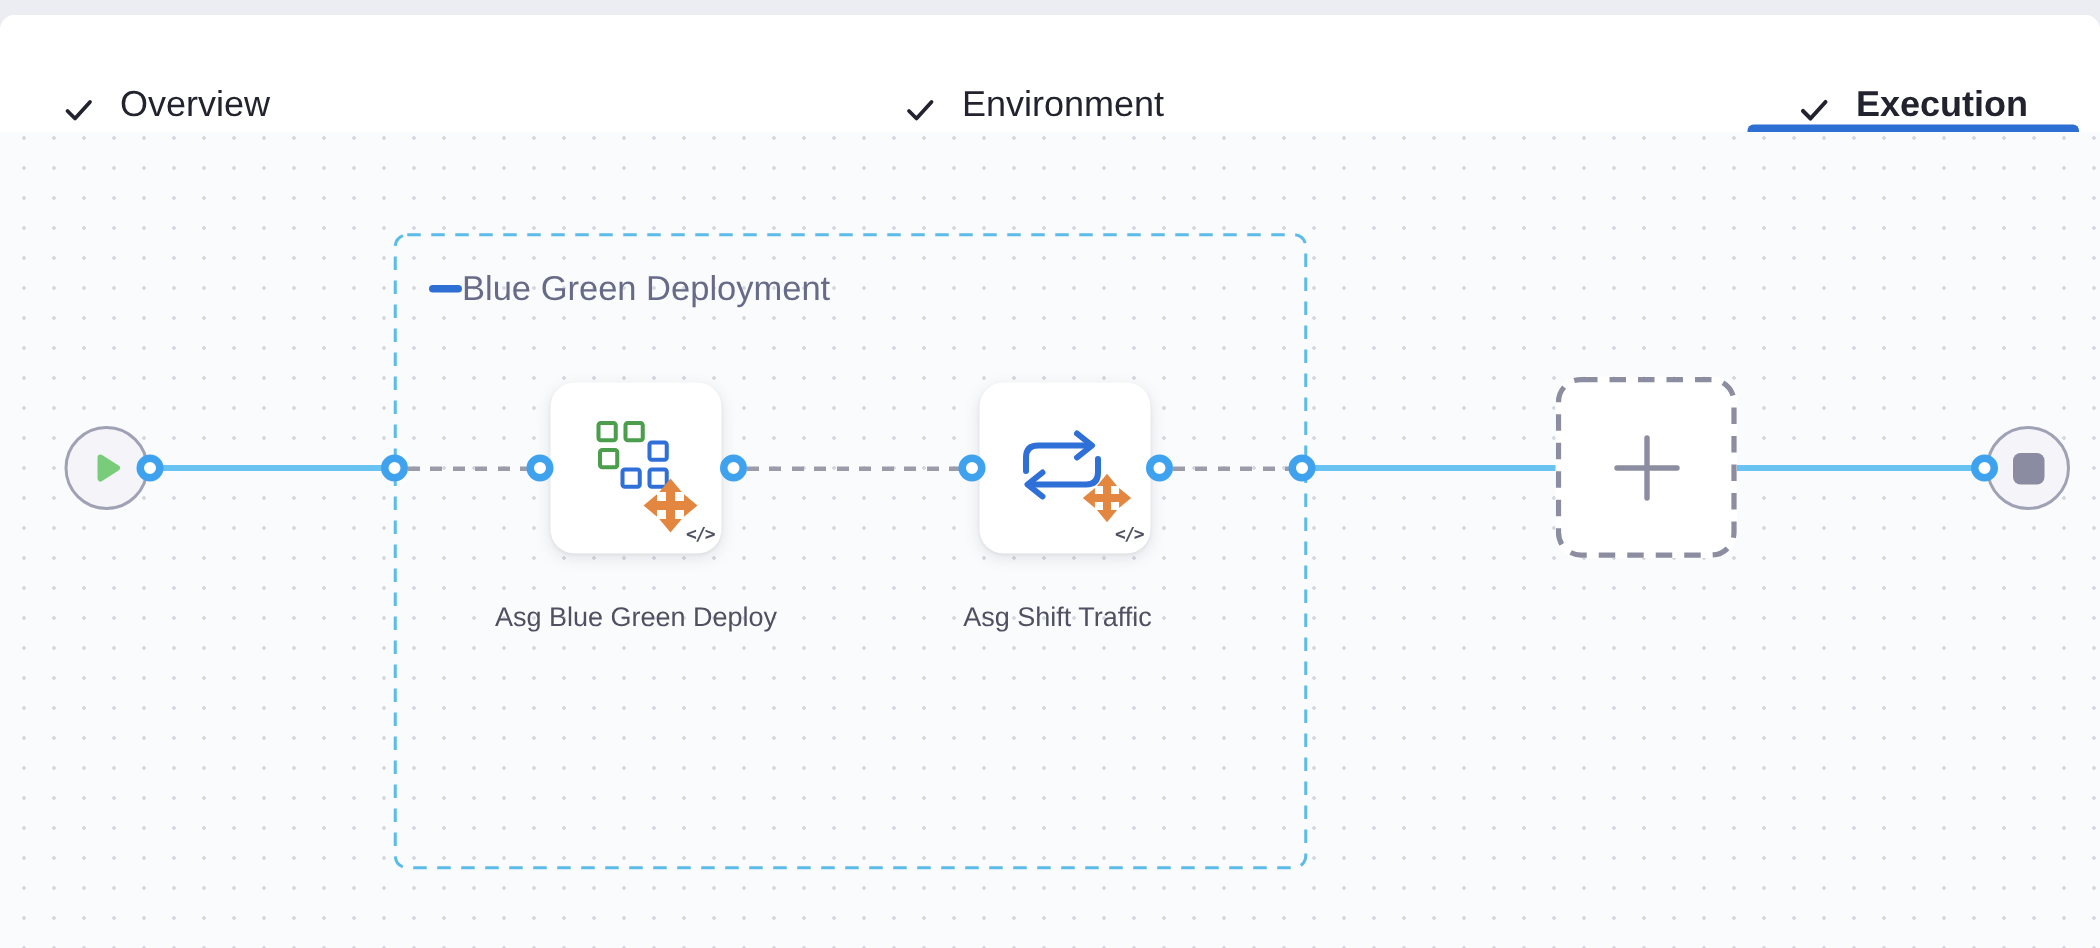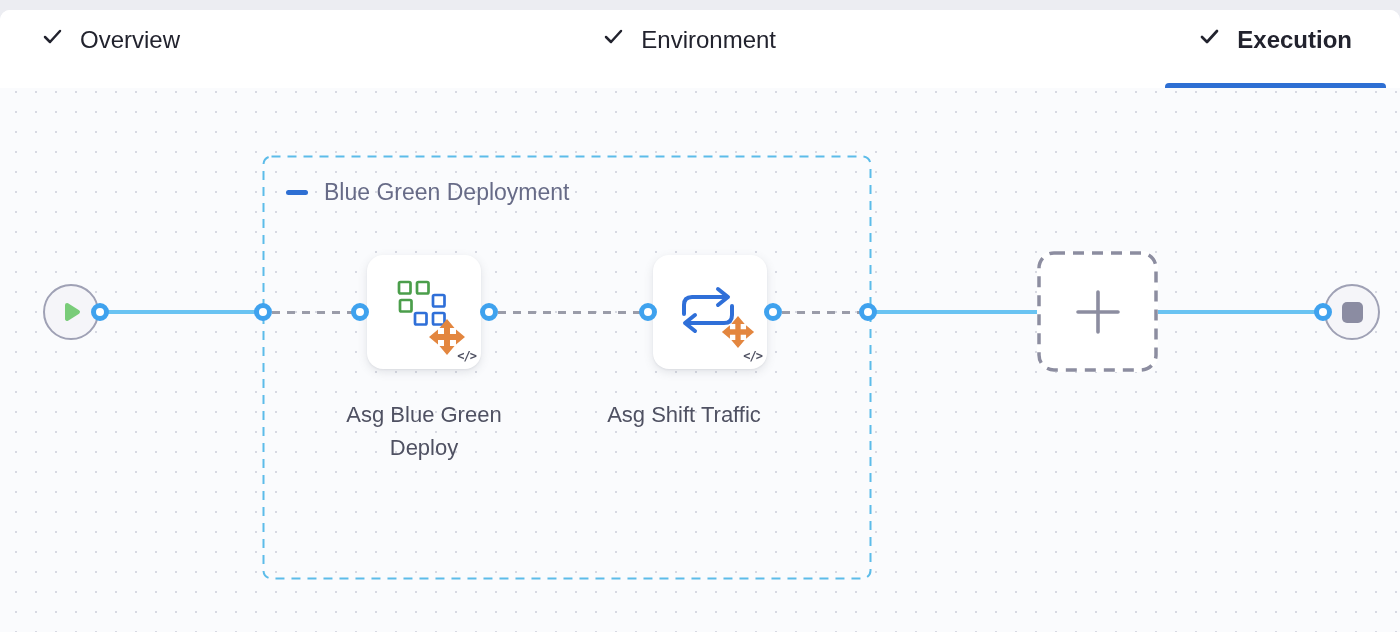--- a/index.html
+++ b/index.html
@@ -6,22 +6,22 @@
   html,body { width:1400px; height:632px; overflow:hidden; }
   body { background:#ecedf2; font-family:"Liberation Sans","DejaVu Sans",sans-serif; }
 
   .card { position:absolute; top:10px; left:0; width:1400px; height:622px;
           background:#fff; border-radius:10px 10px 0 0; overflow:hidden; }
 
   
   .tabbar { position:relative; height:78px; background:#fff;
             display:flex; justify-content:space-between; align-items:stretch;
             padding:0 14px 0 8px; }
-  .tab { position:relative; display:flex; align-items:flex-start; gap:17px;
-         padding:16px 34px; cursor:pointer; color:#22232e; font-size:24px; font-weight:500; }
+  .tab { position:relative; display:flex; align-items:flex-end; gap:17px;
+         padding:4px 34px; cursor:pointer; color:#22232e; font-size:24px; font-weight:500; }
   .tab.active { font-weight:700; }
   .tab.active::after { content:""; position:absolute; left:0; right:0; bottom:0;
          height:5px; background:#2e6fd3; border-radius:4px 4px 0 0; }
   .check-icon { display:inline-flex; }
 
   
   .canvas { position:relative; width:1400px; height:544px; background:#fafbfd;
             background-image:radial-gradient(circle,#d7d9e2 1.15px,transparent 1.3px);
             background-size:20px 20px; background-position:6px 14px; overflow:hidden; }
 
@@ -37,24 +37,24 @@
 
   .port { position:absolute; width:18px; height:18px; border-radius:50%;
           background:#fff; border:5px solid #3fa2ee; transform:translate(-50%,-50%); z-index:6; }
 
   .step-node { position:absolute; width:114px; height:114px; background:#fff;
           border-radius:16px; box-shadow:0 3px 10px rgba(96,97,112,0.16), 0 1px 2px rgba(40,41,61,0.06);
           z-index:5; cursor:pointer; }
   .code-glyph { position:absolute; right:5px; bottom:6px; font-family:"DejaVu Sans Mono",monospace;
           font-size:12px; font-weight:700; color:#4f5162; letter-spacing:-1px; }
 
-  .node-label { position:absolute; text-align:center; font-size:22px; color:#4f5162;
+  .node-label { position:absolute; text-align:center; font-size:18px; color:#4f5162;
           line-height:1.5; z-index:4; }
 
-  .group-header { position:absolute; display:flex; align-items:center; gap:16px; z-index:4; }
+  .group-header { position:absolute; display:flex; align-items:center; z-index:4; }
   .minus-bar { width:22px; height:5px; background:#2e6fd3; border-radius:3px; }
   .group-label { font-size:23px; color:#676b87; }
 
   .addstep-node { position:absolute; width:121px; height:121px; background:#fff;
           border-radius:16px; display:flex; align-items:center; justify-content:center;
           z-index:5; cursor:pointer; }
   .addstep-border { position:absolute; inset:0; }
 
   .stop-square { width:21px; height:21px; border-radius:5px; background:#8b8ca2; }
 </style>
@@ -175,16 +175,16 @@
     <div class="port" style="left:100px;  top:224px;"></div>
     <div class="port" style="left:263px;  top:224px;"></div>
     <div class="port" style="left:360px;  top:224px;"></div>
     <div class="port" style="left:489px;  top:224px;"></div>
     <div class="port" style="left:648px;  top:224px;"></div>
     <div class="port" style="left:773px;  top:224px;"></div>
     <div class="port" style="left:868px;  top:224px;"></div>
     <div class="port" style="left:1323px; top:224px;"></div>
 
     <div class="node-label" style="left:329px; top:310px; width:190px;">Asg Blue Green Deploy</div>
-    <div class="node-label" style="left:564px; top:310px; width:240px;text-align:center;">Asg Shift Traffic</div>
+    <div class="node-label" style="left:585px; top:310px; width:240px;text-align:center;">Asg Shift Traffic</div>
 
   </div>
 </div>
 
 </body></html>

